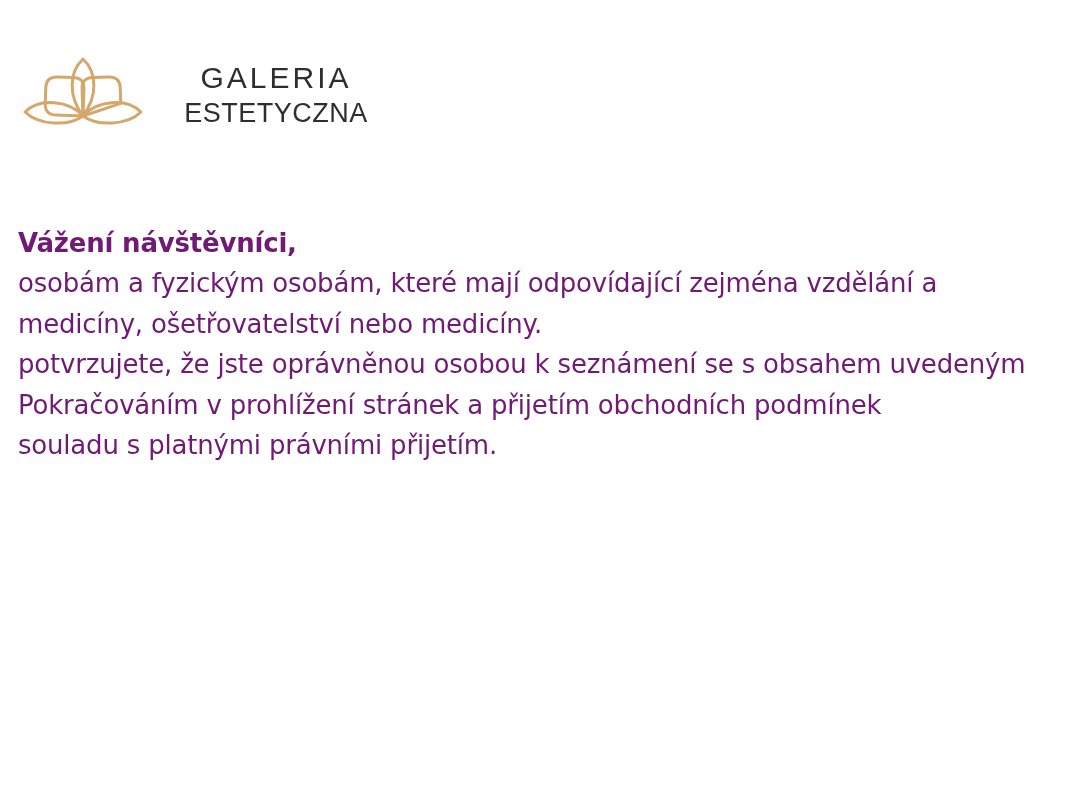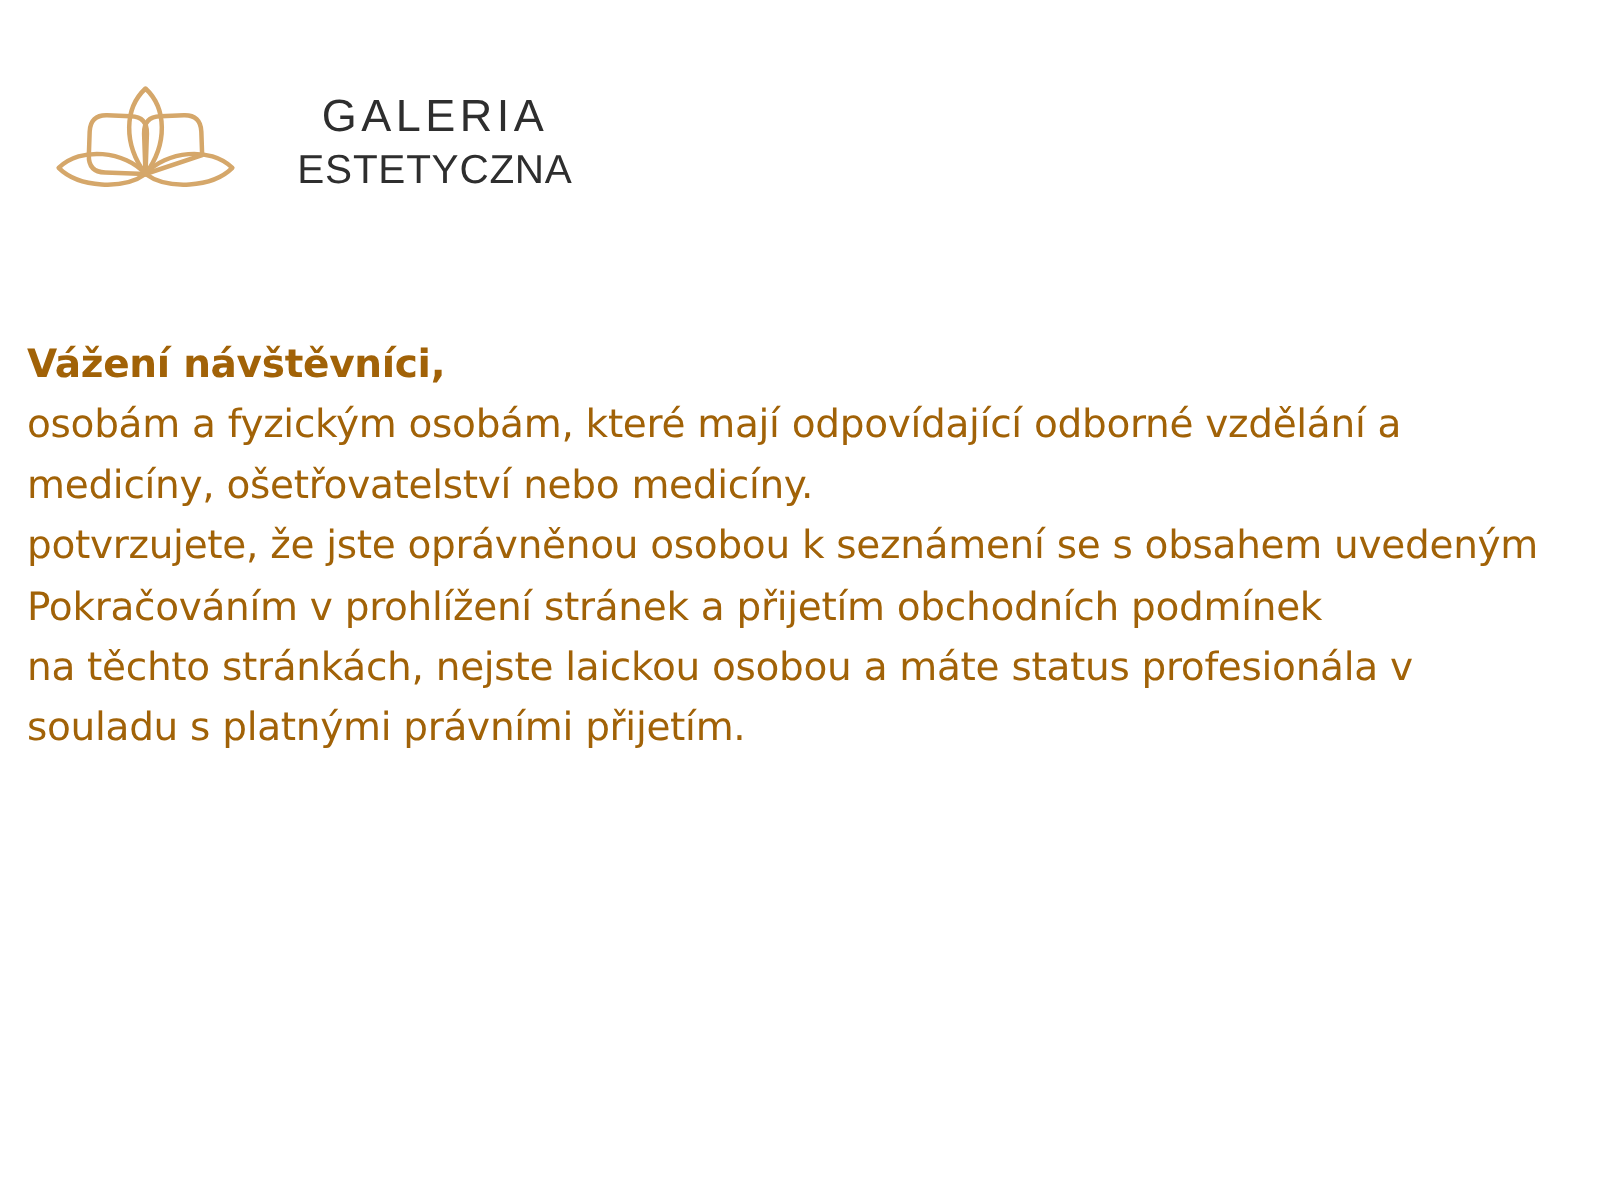--- a/index.html
+++ b/index.html
@@ -12,21 +12,21 @@
     width: 1080px;
     height: 800px;
     background: #ffffff;
     overflow: hidden;
     font-family: "DejaVu Sans", sans-serif;
   }
 
   
   .logo {
     position: absolute;
-    left: 35px;
+    left: 21px;
     top: 52px;
     display: flex;
     align-items: center;
     cursor: pointer;
   }
   .lotus-wrap {
     width: 124px;
     height: 84px;
     flex: 0 0 auto;
   }
@@ -51,21 +51,21 @@
     line-height: 34px;
     letter-spacing: 0.5px;
     white-space: nowrap;
   }
 
   
   .content {
     position: absolute;
     left: 18px;
     top: 223px;
-    color: #a16207;
+    color: #701a75;
   }
   .content .line {
     font-size: 26px;
     line-height: 40.4px;
     letter-spacing: -0.2px;
     white-space: nowrap;
   }
   .content .greeting {
     font-weight: bold;
   }
@@ -93,21 +93,20 @@
       </svg>
     </div>
     <div class="brand-text">
       <div class="brand-line1">GALERIA</div>
       <div class="brand-line2">ESTETYCZNA</div>
     </div>
   </div>
 
   <div class="content">
     <div class="line greeting">Vážení návštěvníci,</div>
-    <div class="line">osobám a fyzickým osobám, které mají odpovídající odborné vzdělání a</div>
+    <div class="line">osobám a fyzickým osobám, které mají odpovídající zejména vzdělání a</div>
     <div class="line">medicíny, ošetřovatelství nebo medicíny.</div>
     <div class="line">potvrzujete, že jste oprávněnou osobou k seznámení se s obsahem uvedeným</div>
     <div class="line">Pokračováním v prohlížení stránek a přijetím obchodních podmínek</div>
-    <div class="line">na těchto stránkách, nejste laickou osobou a máte status profesionála v</div>
     <div class="line">souladu s platnými právními přijetím.</div>
   </div>
 
 </div>
 
 </body></html>

